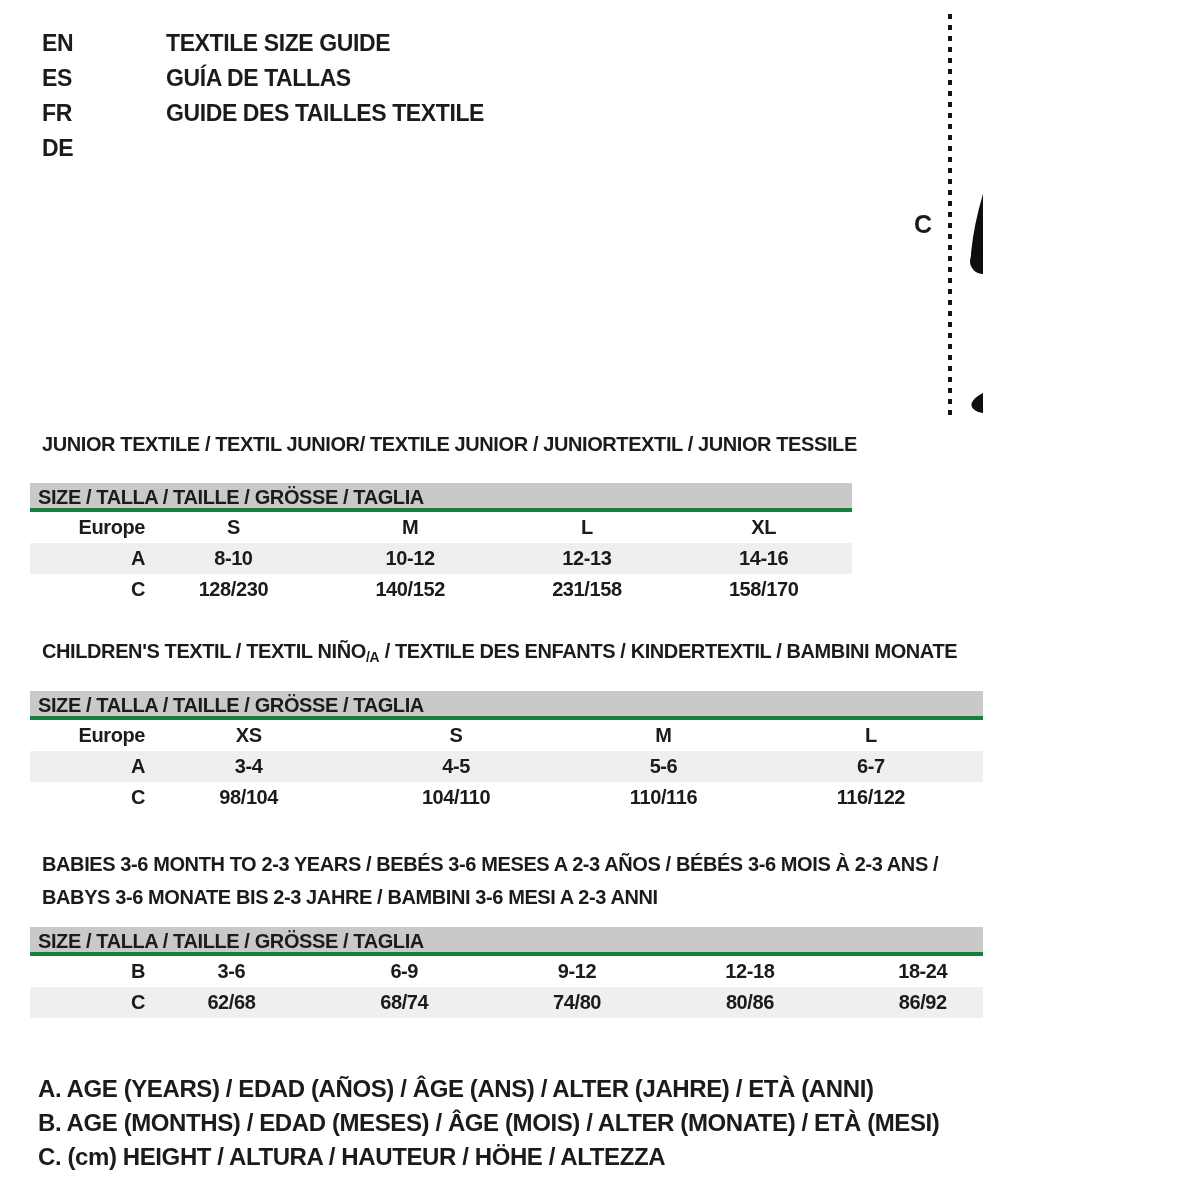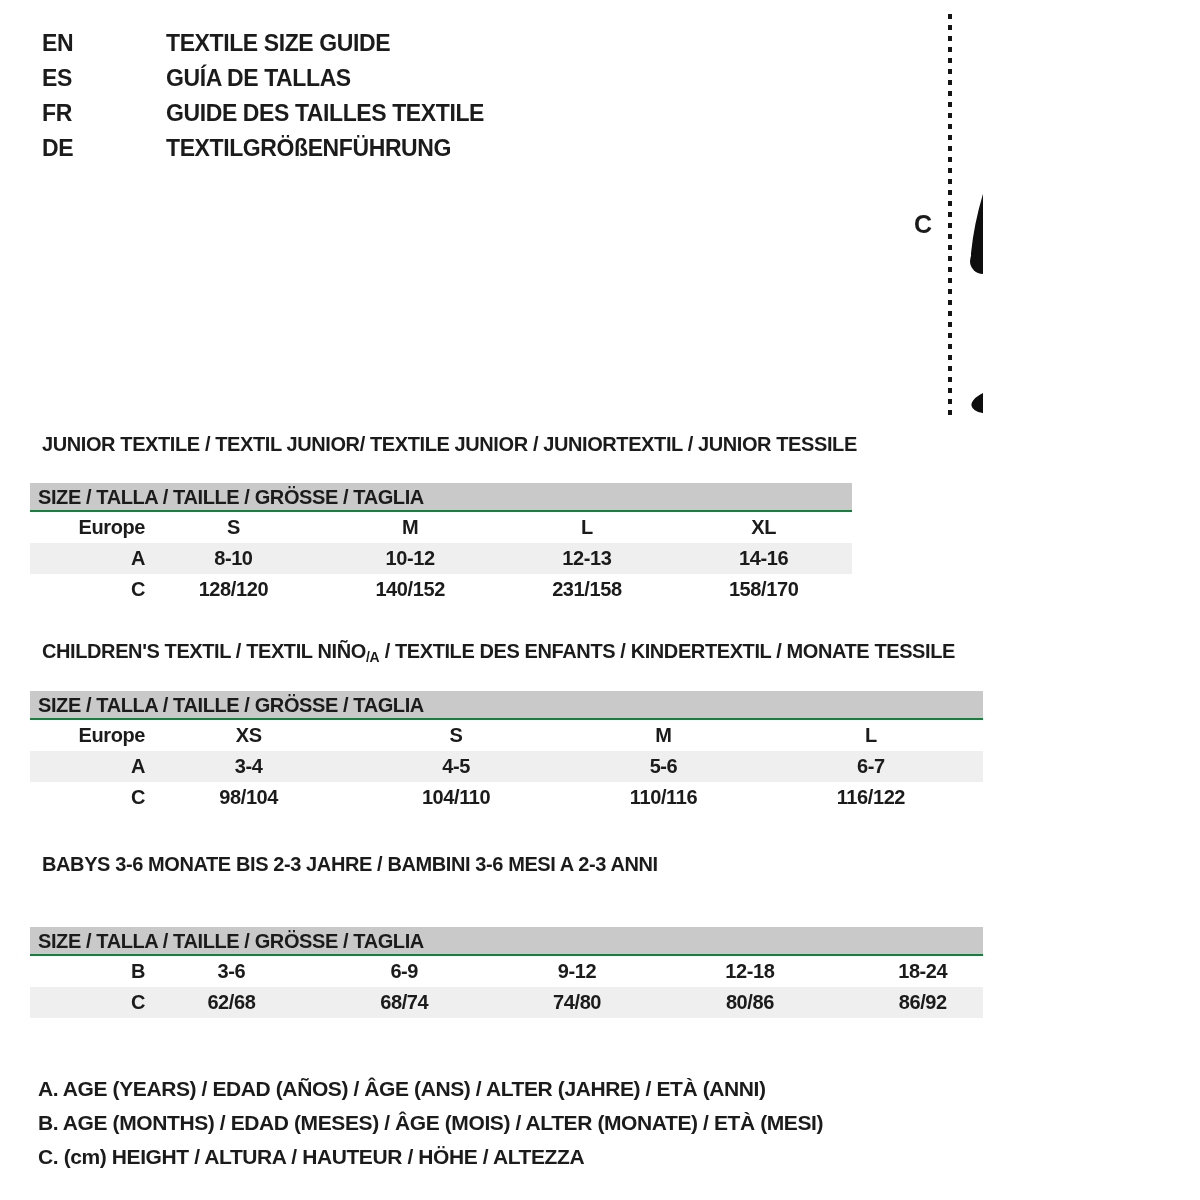--- a/index.html
+++ b/index.html
@@ -40,34 +40,34 @@
   .sub-a { font-size: 14px; vertical-align: -4px; letter-spacing: -0.2px; }
 
   
   .tbl { position: absolute; left: 30px; }
   .tbl-junior   { top: 483px; width: 822px; }
   .tbl-children { top: 691px; width: 1152px; }
   .tbl-babies   { top: 927px; width: 1152px; }
   .tbl-head {
     height: 29px; line-height: 29px;
     background: #c9c9c9;
-    border-bottom: 2px solid #15803d;
+    border-bottom: 4px solid #15803d;
     padding-left: 8px; box-sizing: border-box;
     font-size: 20px;
   }
   .trow { display: grid; height: 31px; align-items: center; font-size: 20px; }
   .cols4 { grid-template-columns: 115px repeat(4, 1fr); }
   .cols5 { grid-template-columns: 115px repeat(5, 1fr); }
   .cols6 { grid-template-columns: 115px repeat(6, 1fr); }
   .striped { background: #efefef; }
   .rlabel { padding-left: 8px; text-align: right; }
   .val { text-align: center; }
 
   
-  .legend { position: absolute; left: 38px; top: 1072px; font-size: 21px; line-height: 34px; }
+  .legend { position: absolute; left: 38px; top: 1072px; font-size: 24px; line-height: 34px; }
   .legend-line { white-space: nowrap; }
 </style>
 </head>
 <body>
 
 <div class="canvas">
 
   <div class="languages">
     <div class="lang-row">
       <span class="lang-code">EN</span>
@@ -76,21 +76,20 @@
     <div class="lang-row">
       <span class="lang-code">ES</span>
       <span class="lang-label">GUÍA DE TALLAS</span>
     </div>
     <div class="lang-row">
       <span class="lang-code">FR</span>
       <span class="lang-label">GUIDE DES TAILLES TEXTILE</span>
     </div>
     <div class="lang-row">
       <span class="lang-code">DE</span>
-      <span class="lang-label">TEXTILGRÖßENFÜHRUNG</span>
     </div>
   </div>
 
   <span class="measure-c">C</span>
   <div class="dashed-line"></div>
   <svg class="toddler-svg" width="180" height="404" viewBox="0 0 180 404" aria-hidden="true">
     <g fill="#0e0e0e" stroke="none">
 
       <circle cx="41" cy="80" r="10"></circle>
       <circle cx="136" cy="74" r="10"></circle>
@@ -127,28 +126,28 @@
     </div>
     <div class="trow cols4 striped">
       <span class="rlabel">A</span>
       <span class="val">8-10</span>
       <span class="val">10-12</span>
       <span class="val">12-13</span>
       <span class="val">14-16</span>
     </div>
     <div class="trow cols4">
       <span class="rlabel">C</span>
-      <span class="val">128/120</span>
+      <span class="val">128/230</span>
       <span class="val">140/152</span>
       <span class="val">231/158</span>
       <span class="val">158/170</span>
     </div>
   </div>
 
-  <div class="section-title title-children"><span>CHILDREN'S TEXTIL / TEXTIL NIÑO</span><span class="sub-a">/A</span><span> / TEXTILE DES ENFANTS / KINDERTEXTIL / MONATE TESSILE</span></div>
+  <div class="section-title title-children"><span>CHILDREN'S TEXTIL / TEXTIL NIÑO</span><span class="sub-a">/A</span><span> / TEXTILE DES ENFANTS / KINDERTEXTIL / BAMBINI MONATE</span></div>
   <div class="tbl tbl-children">
     <div class="tbl-head">SIZE / TALLA / TAILLE / GRÖSSE / TAGLIA</div>
     <div class="trow cols5">
       <span class="rlabel">Europe</span>
       <span class="val">XS</span>
       <span class="val">S</span>
       <span class="val">M</span>
       <span class="val">L</span>
       <span class="val">XL</span>
     </div>
@@ -164,20 +163,21 @@
       <span class="rlabel">C</span>
       <span class="val">98/104</span>
       <span class="val">104/110</span>
       <span class="val">110/116</span>
       <span class="val">116/122</span>
       <span class="val">122/128</span>
     </div>
   </div>
 
   <div class="section-title title-babies">
+    <div>BABIES 3-6 MONTH TO 2-3 YEARS / BEBÉS 3-6 MESES A 2-3 AÑOS / BÉBÉS 3-6 MOIS À 2-3 ANS /</div>
     <div>BABYS 3-6 MONATE BIS 2-3 JAHRE / BAMBINI 3-6 MESI A 2-3 ANNI</div>
   </div>
   <div class="tbl tbl-babies">
     <div class="tbl-head">SIZE / TALLA / TAILLE / GRÖSSE / TAGLIA</div>
     <div class="trow cols6">
       <span class="rlabel">B</span>
       <span class="val">3-6</span>
       <span class="val">6-9</span>
       <span class="val">9-12</span>
       <span class="val">12-18</span>

